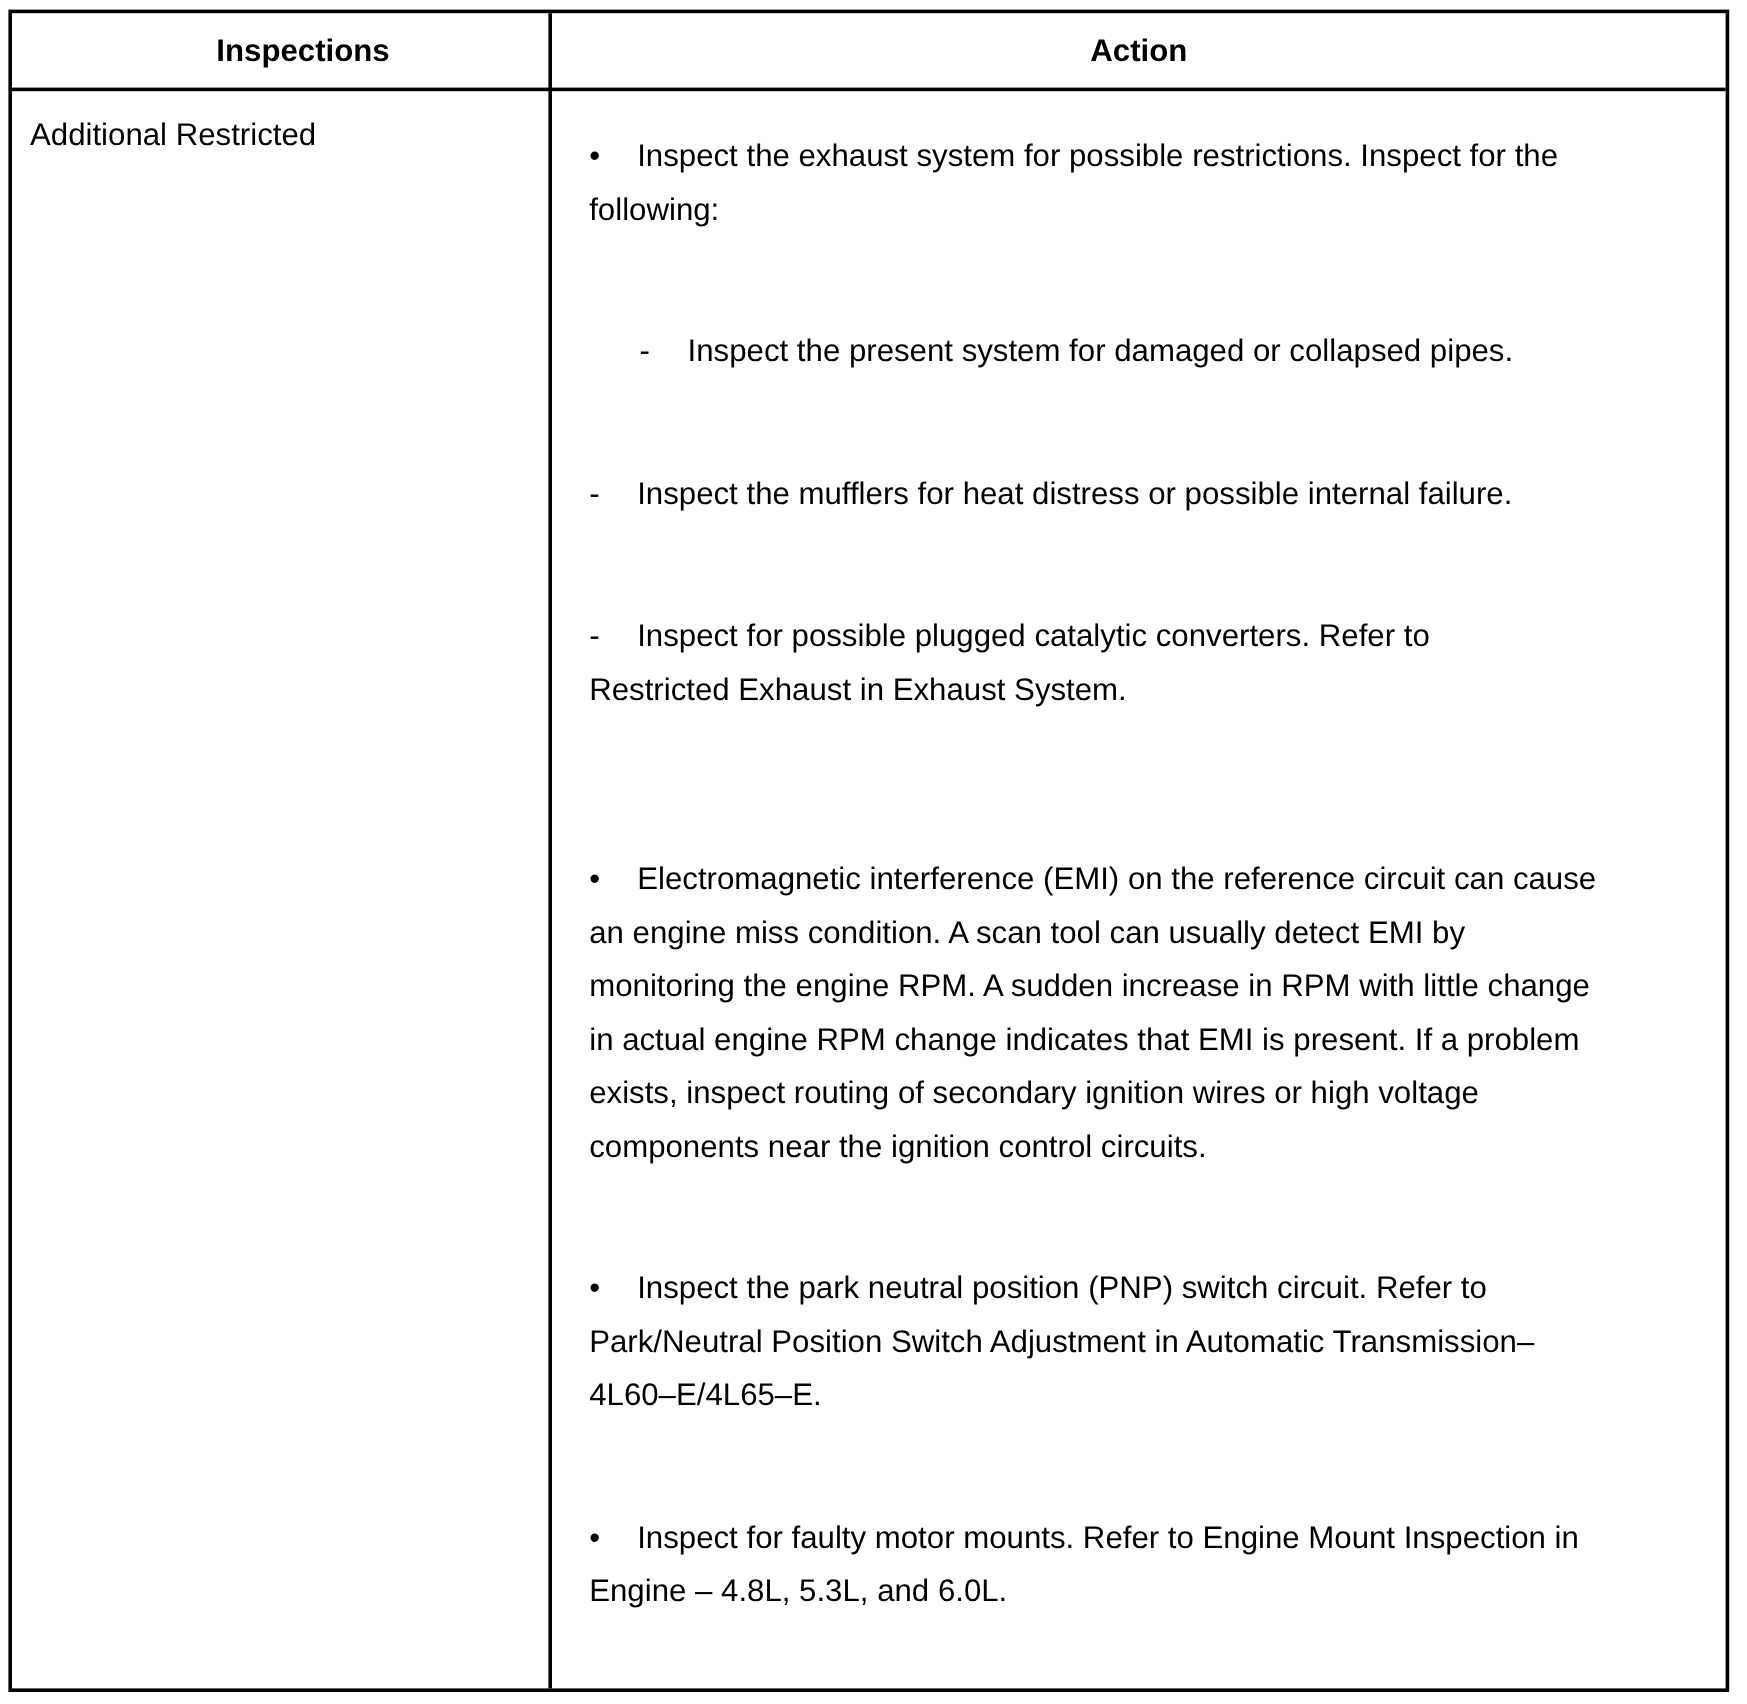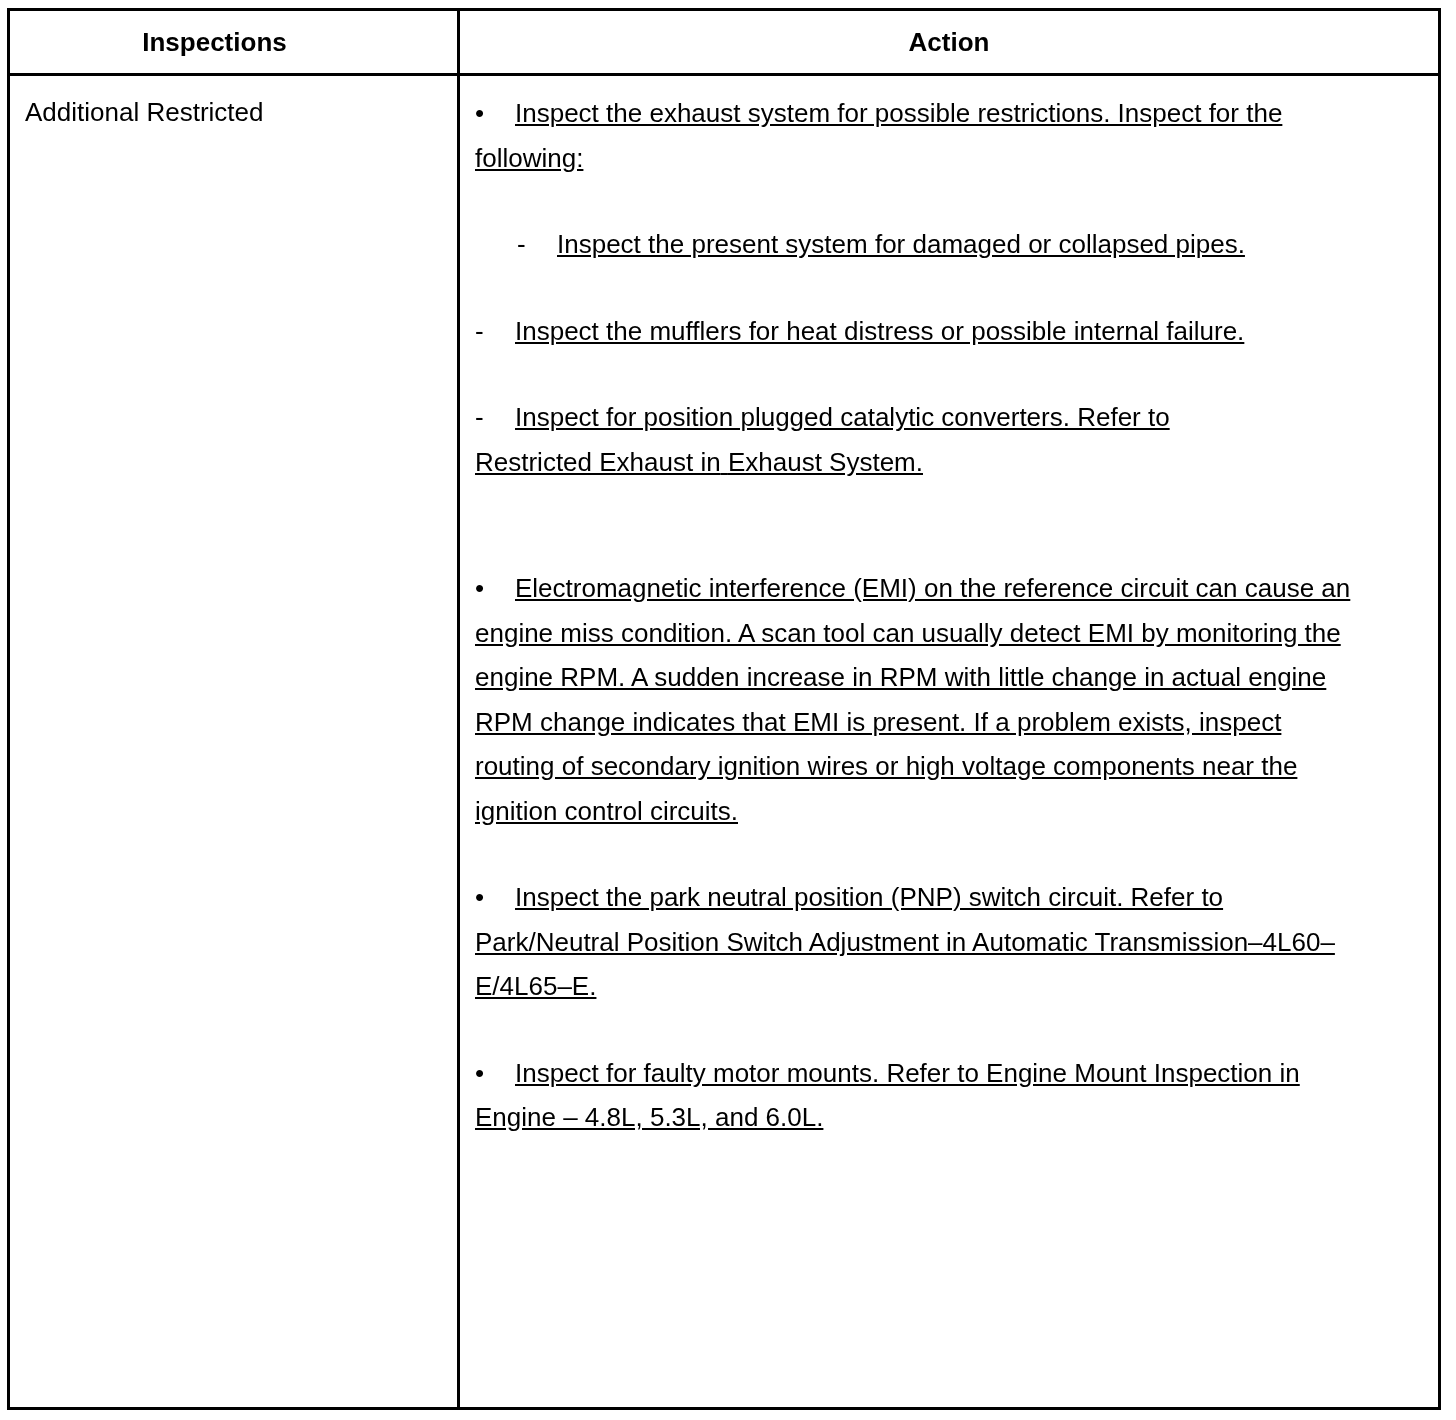--- a/index.html
+++ b/index.html
@@ -1,25 +1,25 @@
 <!DOCTYPE html>
 <html><head>
 <meta charset="utf-8">
 <style>
   html, body { margin:0; padding:0; background:#ffffff; }
   body { width:1456px; height:1420px; position:relative; font-family:"Liberation Sans", sans-serif; color:#000; }
   .table { position:absolute; left:7px; top:8px; width:1434px; height:1402px; border:3px solid #000; box-sizing:border-box; }
   .vline { position:absolute; left:447px; top:0; bottom:0; width:3px; background:#000; }
   .hline { position:absolute; left:0; right:0; top:62px; height:3px; background:#000; }
   .hdr { position:absolute; top:0; height:62px; display:flex; align-items:center; justify-content:center; font-weight:bold; font-size:26px; }
-  .hdr.c1 { left:0; width:409px; }
+  .hdr.c1 { left:0; width:409px;padding-left:38px; }
   .hdr.c2 { left:450px; right:0; }
   .cell1 { position:absolute; left:15px; top:86px; font-size:26px; }
   .cell2 { position:absolute; left:465px; top:80px; width:880px; font-size:26px; line-height:44.5px; }
-  .p { margin:0;text-decoration:underline; }
+  .p { margin:16px; }
   .gap { height:42px; }
   .gap2 { height:82px; }
   .mk { display:inline-block; width:40px; }
   .indent { padding-left:42px; }
   .small { font-size:26px; }
 </style>
 </head>
 <body>
 
 <div class="table">
@@ -30,21 +30,21 @@
 
   <div class="cell1">Additional Restricted</div>
 
   <div class="cell2">
     <p class="p"><span class="mk">•</span><span>Inspect the exhaust system for possible restrictions. Inspect for the following:</span></p>
     <div class="gap"></div>
     <p class="p indent"><span class="mk">-</span><span>Inspect the present system for damaged or collapsed pipes.</span></p>
     <div class="gap"></div>
     <p class="p"><span class="mk">-</span><span>Inspect the mufflers for heat distress or possible internal failure.</span></p>
     <div class="gap"></div>
-    <p class="p"><span class="mk">-</span><span>Inspect for position plugged catalytic converters. Refer to</span><br><span>Restricted Exhaust in</span> <span class="small">Exhaust System.</span></p>
+    <p class="p"><span class="mk">-</span><span>Inspect for possible plugged catalytic converters. Refer to</span><br><span>Restricted Exhaust in</span> <span class="small">Exhaust System.</span></p>
     <div class="gap2"></div>
     <p class="p"><span class="mk">•</span><span>Electromagnetic interference (EMI) on the reference circuit can cause an engine miss condition. A scan tool can usually detect EMI by monitoring the engine RPM. A sudden increase in RPM with little change in actual engine RPM change indicates that EMI is present. If a problem exists, inspect routing of secondary ignition wires or high voltage components near the ignition control circuits.</span></p>
     <div class="gap"></div>
     <p class="p"><span class="mk">•</span><span>Inspect the park neutral position (PNP) switch circuit. Refer to Park/Neutral Position Switch Adjustment in Automatic Transmission–4L60–E/4L65–E.</span></p>
     <div class="gap"></div>
     <p class="p"><span class="mk">•</span><span>Inspect for faulty motor mounts. Refer to Engine Mount Inspection in Engine – 4.8L, 5.3L, and 6.0L.</span></p>
     <div class="gap"></div>
   </div>
 </div>
 

